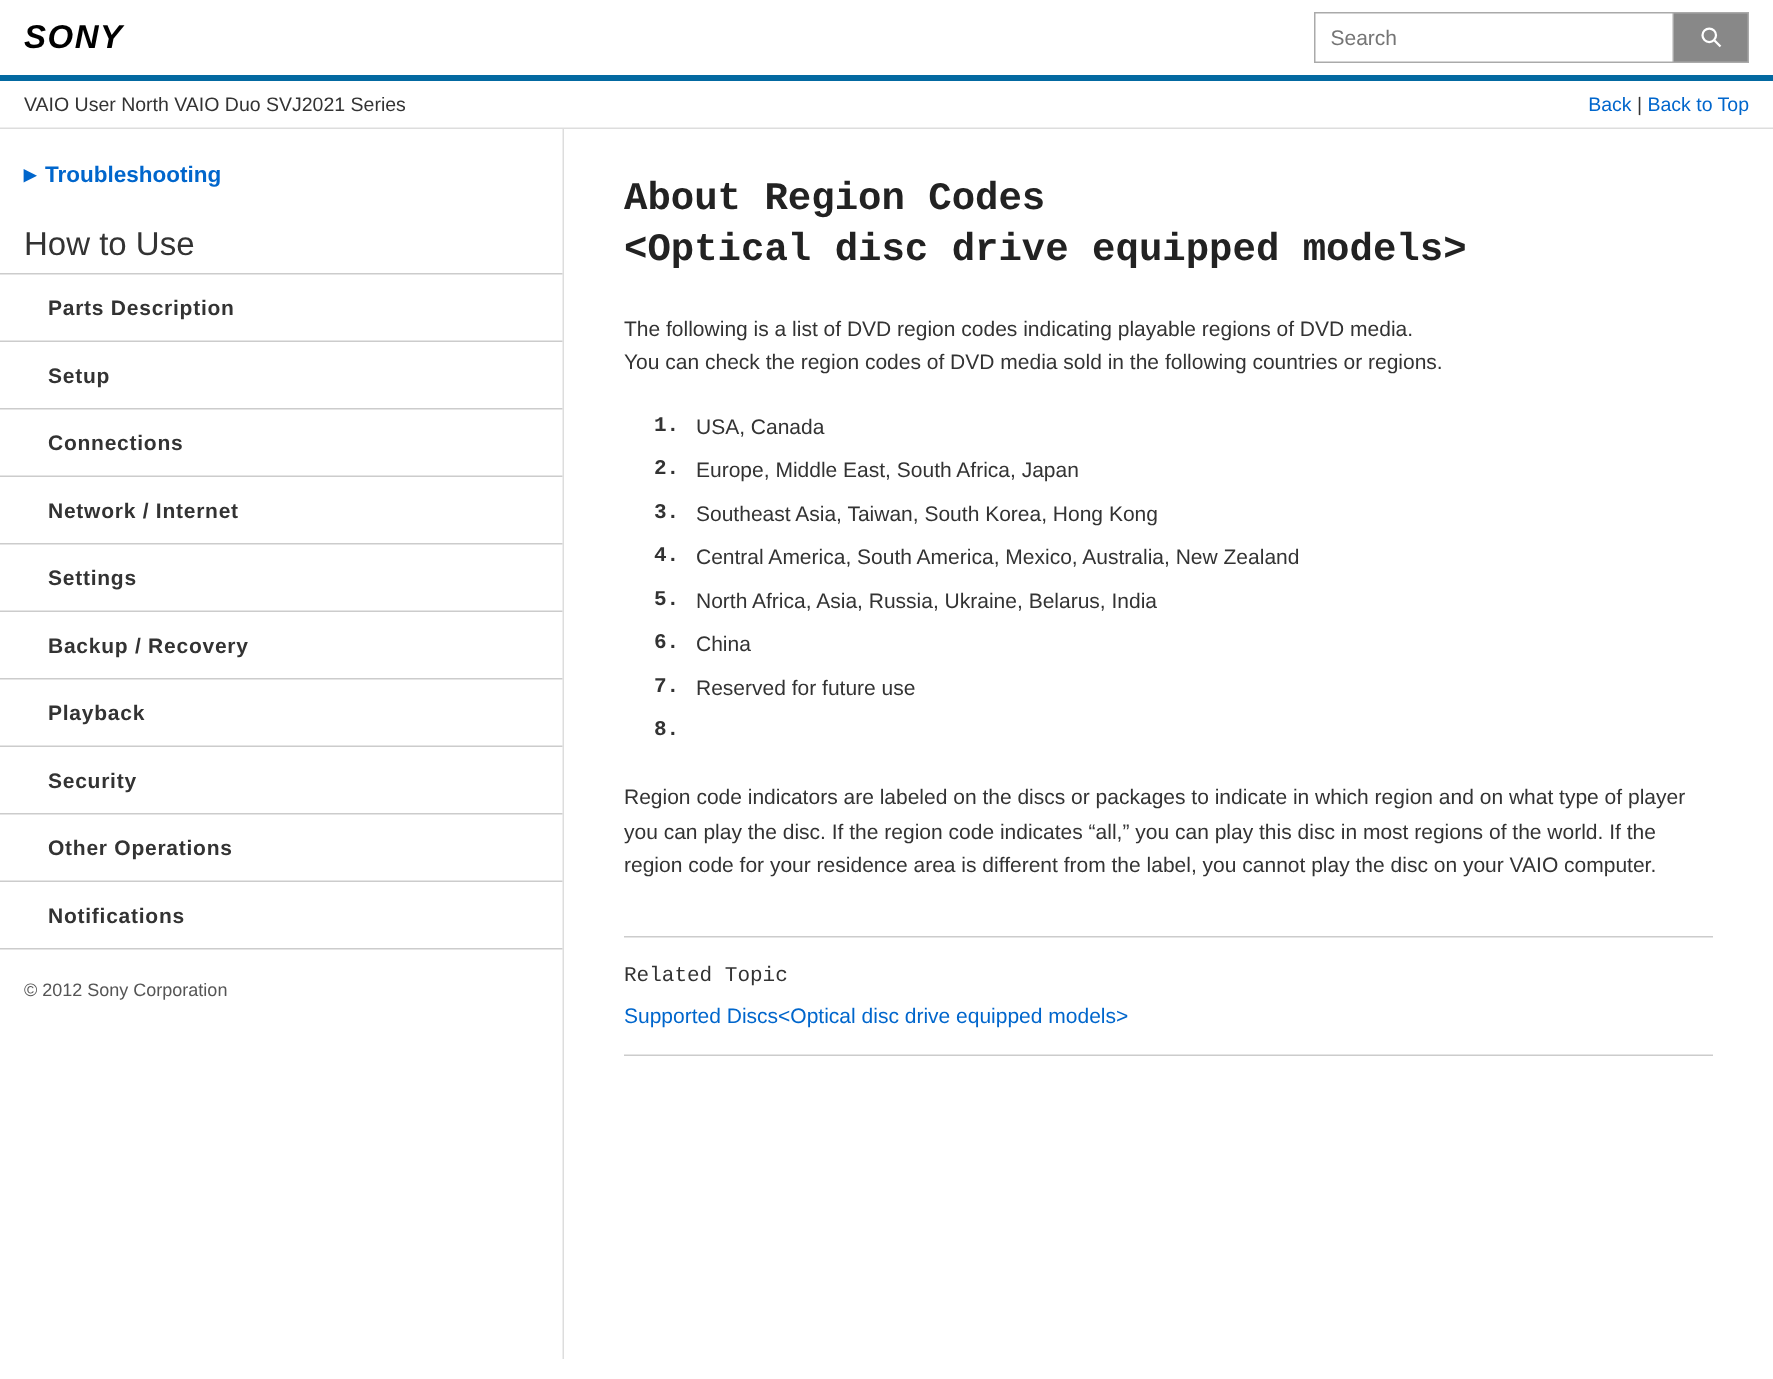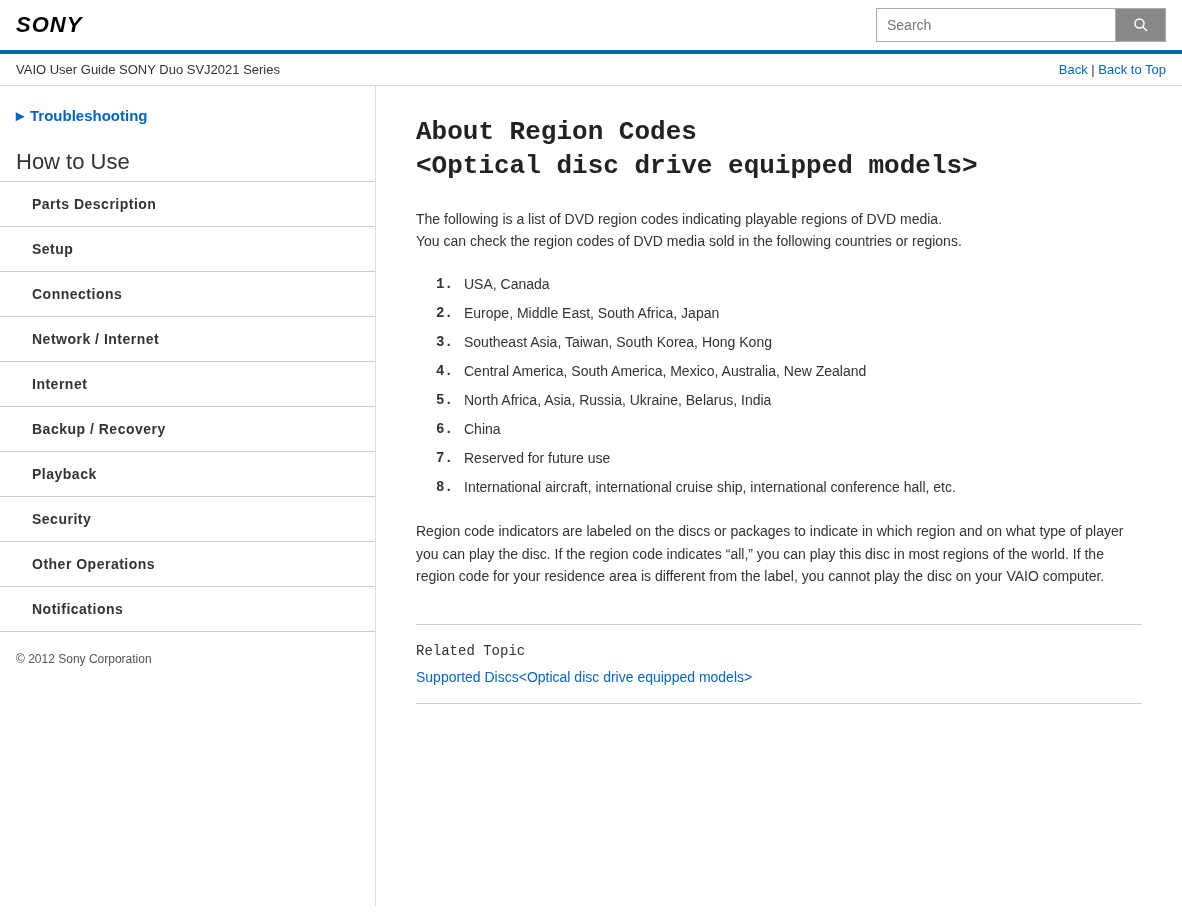--- a/index.html
+++ b/index.html
@@ -65,21 +65,21 @@
     <button id="search-button">
       <svg id="search-button-icon" viewBox="0 0 16 16" fill="white" xmlns="http://www.w3.org/2000/svg">
         <circle cx="6.5" cy="6.5" r="4.5" stroke="white" stroke-width="1.5" fill="none"></circle>
         <line x1="10" y1="10" x2="14" y2="14" stroke="white" stroke-width="1.5"></line>
       </svg>
     </button>
   </div>
 </div>
 
 <div id="subheader">
-  <span>VAIO User Guide SONY Duo SVJ2021 Series</span>
+  <span>VAIO User North VAIO Duo SVJ2021 Series</span>
   <div id="back-links">
     <a href="#">Back</a>
     <span> | </span>
     <a href="#">Back to Top</a>
   </div>
 </div>
 
 <div id="main">
 
   <div id="sidebar">
@@ -90,21 +90,21 @@
       </div>
     </div>
 
     <div id="how-to-use-heading">How to Use</div>
     <hr id="how-to-use-divider">
 
     <div class="sidebar-item">Parts Description</div>
     <div class="sidebar-item">Setup</div>
     <div class="sidebar-item">Connections</div>
     <div class="sidebar-item">Network / Internet</div>
-    <div class="sidebar-item">Internet</div>
+    <div class="sidebar-item">Settings</div>
     <div class="sidebar-item">Backup / Recovery</div>
     <div class="sidebar-item">Playback</div>
     <div class="sidebar-item">Security</div>
     <div class="sidebar-item">Other Operations</div>
     <div class="sidebar-item">Notifications</div>
 
     <div id="sidebar-footer">© 2012 Sony Corporation</div>
   </div>
 
   <div id="content">
@@ -143,21 +143,20 @@
         <li>
           <span class="region-num">6.</span>
           <span>China</span>
         </li>
         <li>
           <span class="region-num">7.</span>
           <span>Reserved for future use</span>
         </li>
         <li>
           <span class="region-num">8.</span>
-          <span>International aircraft, international cruise ship, international conference hall, etc.</span>
         </li>
       </ul>
 
     <div id="extra-text">Region code indicators are labeled on the discs or packages to indicate in which region and on what type of player you can play the disc. If the region code indicates “all,” you can play this disc in most regions of the world. If the region code for your residence area is different from the label, you cannot play the disc on your VAIO computer.</div>
 
     <hr id="content-divider">
 
     <div id="related-topic-heading">Related Topic</div>
     <a id="related-link" href="#">Supported Discs&lt;Optical disc drive equipped models&gt;</a>
 

